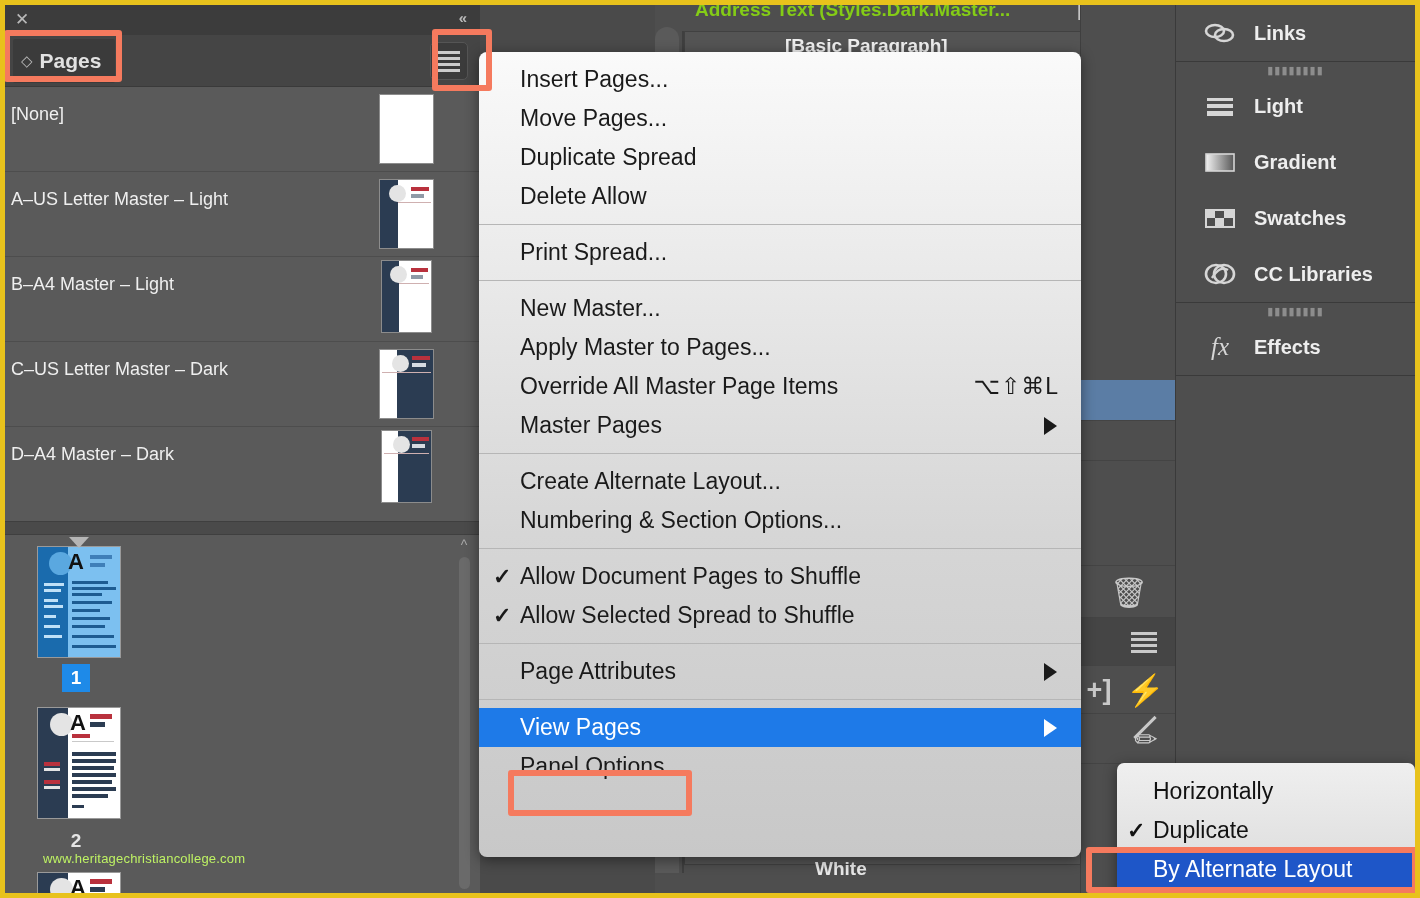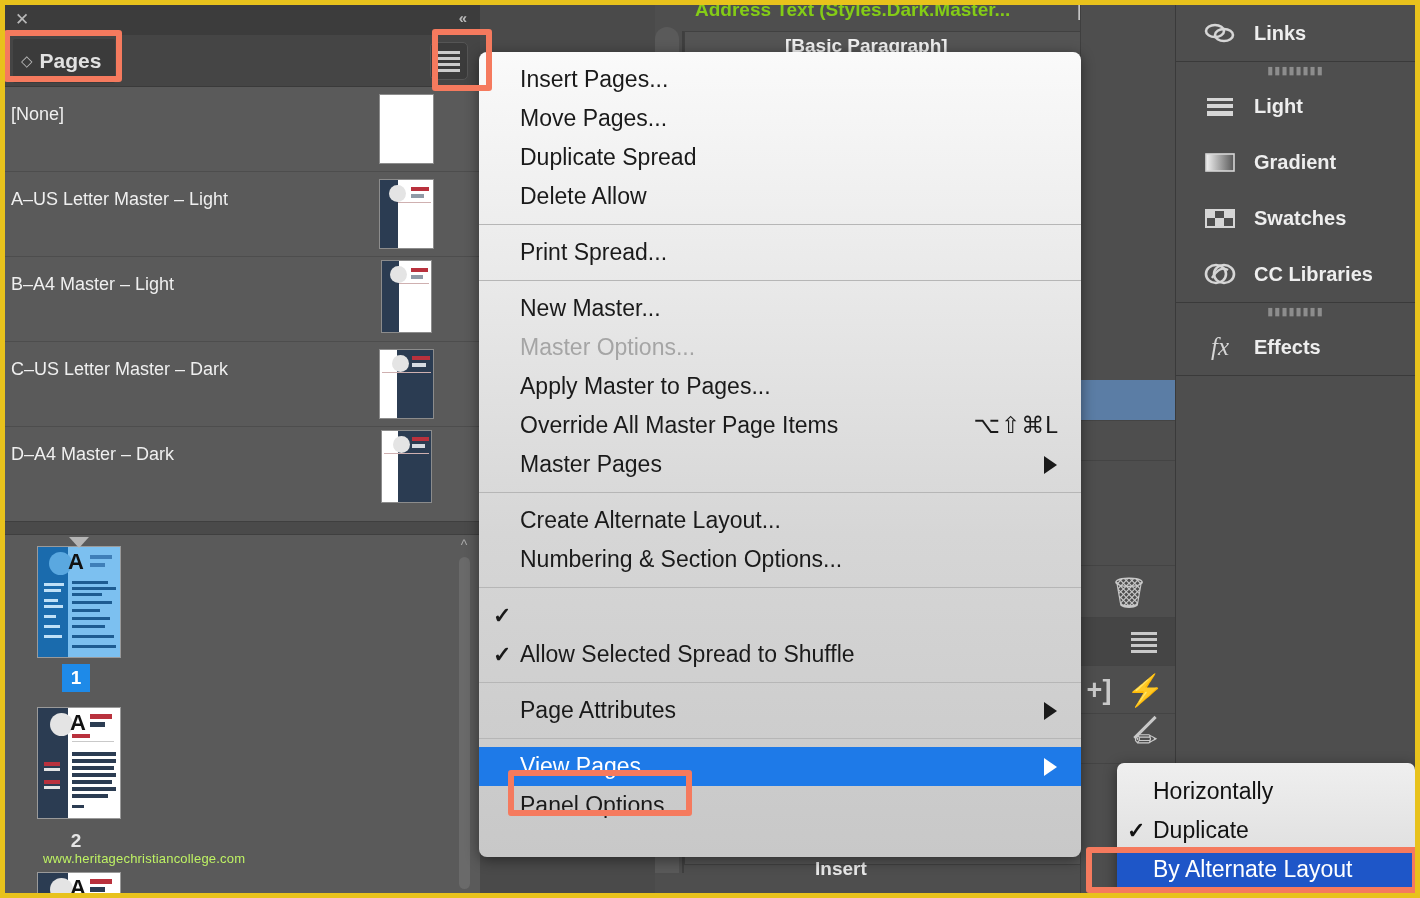--- a/index.html
+++ b/index.html
@@ -247,21 +247,21 @@
     <div class="bg-basicpara">[Basic Paragraph]</div>
     <div class="bg-row" style="top:78px"></div>
     <div class="bg-row" style="top:122px"></div>
     <div class="bg-row" style="top:166px"></div>
     <div class="bg-row" style="top:210px"></div>
     <div class="bg-row" style="top:254px"></div>
     <div class="bg-row" style="top:298px"></div>
     <div class="bg-row" style="top:342px"></div>
     <div class="bg-selrow"></div>
     <div class="bg-row" style="top:455px"></div>
-    <div class="bg-white-label">Insert</div>
+    <div class="bg-white-label">White</div>
   </div>
 
   <div class="bg-btnbar">
     <div class="bg-cell" style="top:375px;height:40px;background:#5b7da5;border-top:none"></div>
     <div class="bg-cell" style="top:415px;height:40px"></div>
     <div class="bg-cell" style="top:455px;height:105px"></div>
     <div class="bg-cell" style="top:560px;height:52px">
       <span class="bg-icon" style="left:18px;top:0;width:60px;height:52px;font-size:30px">🗑</span>
     </div>
     <div class="bg-cell" style="top:612px;height:48px;background:#454545">
@@ -526,23 +526,20 @@
 
     <div class="mi">
         <span>Print Spread...</span>
       </div>
 
     <div class="msep"></div>
 
     <div class="mi">
         <span>New Master...</span>
       </div>
-    <div class="mi disabled">
-        <span>Master Options...</span>
-      </div>
     <div class="mi">
         <span>Apply Master to Pages...</span>
       </div>
     <div class="mi">
       <span>Override All Master Page Items</span>
       <span class="shortcut">⌥⇧⌘L</span>
     </div>
     <div class="mi">
       <span>Master Pages</span>
       <span class="arrow"></span>
@@ -554,20 +551,21 @@
         <span>Create Alternate Layout...</span>
       </div>
     <div class="mi">
         <span>Numbering &amp; Section Options...</span>
       </div>
 
     <div class="msep"></div>
 
     <div class="mi">
       <span class="chk">✓</span>
+      <span>Allow Document Pages to Shuffle</span>
     </div>
     <div class="mi">
       <span class="chk">✓</span>
       <span>Allow Selected Spread to Shuffle</span>
     </div>
 
     <div class="msep"></div>
 
     <div class="mi">
       <span>Page Attributes</span>

